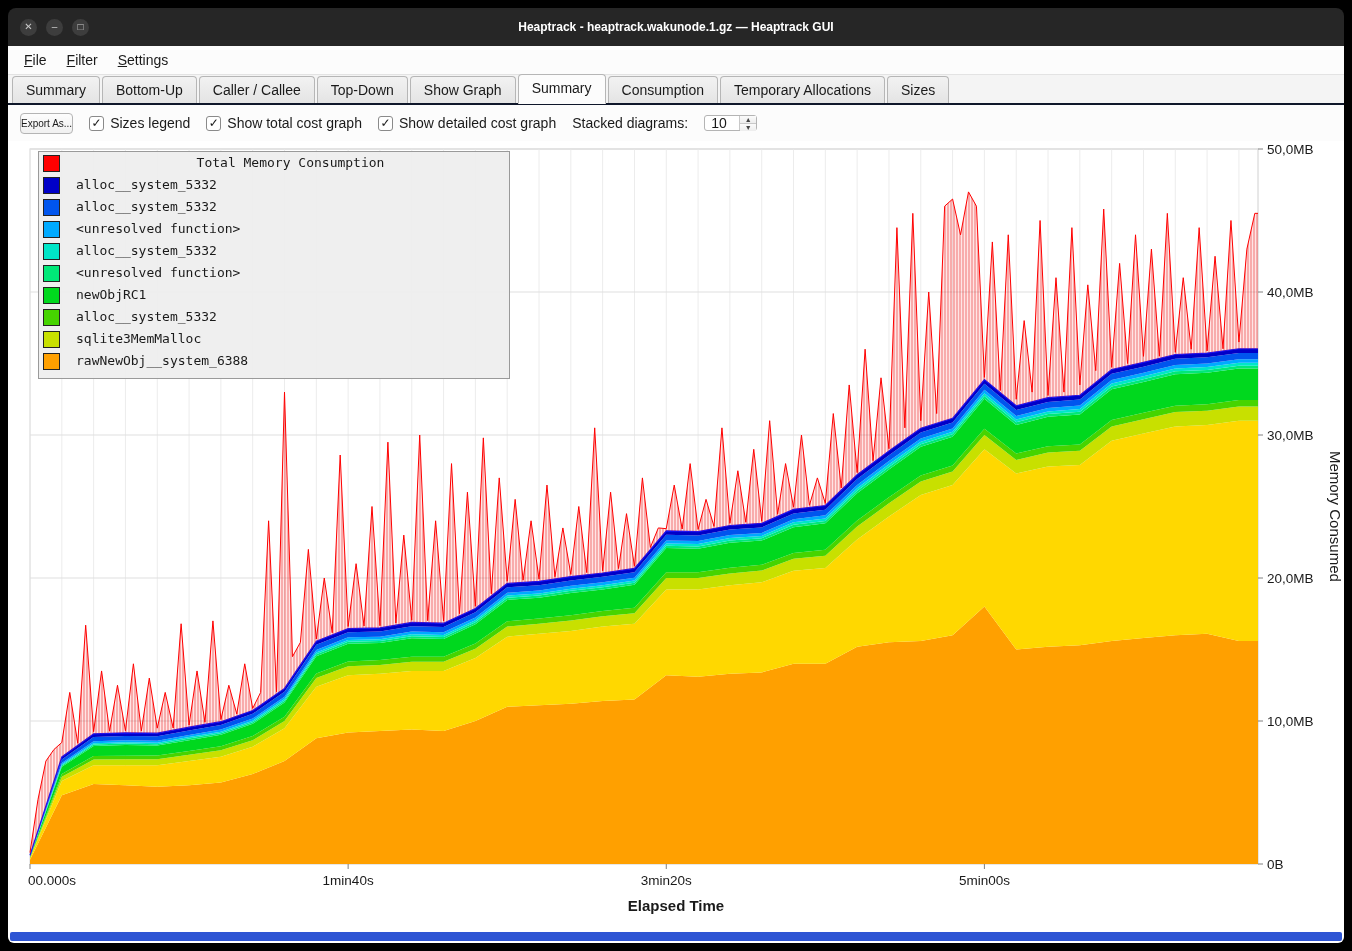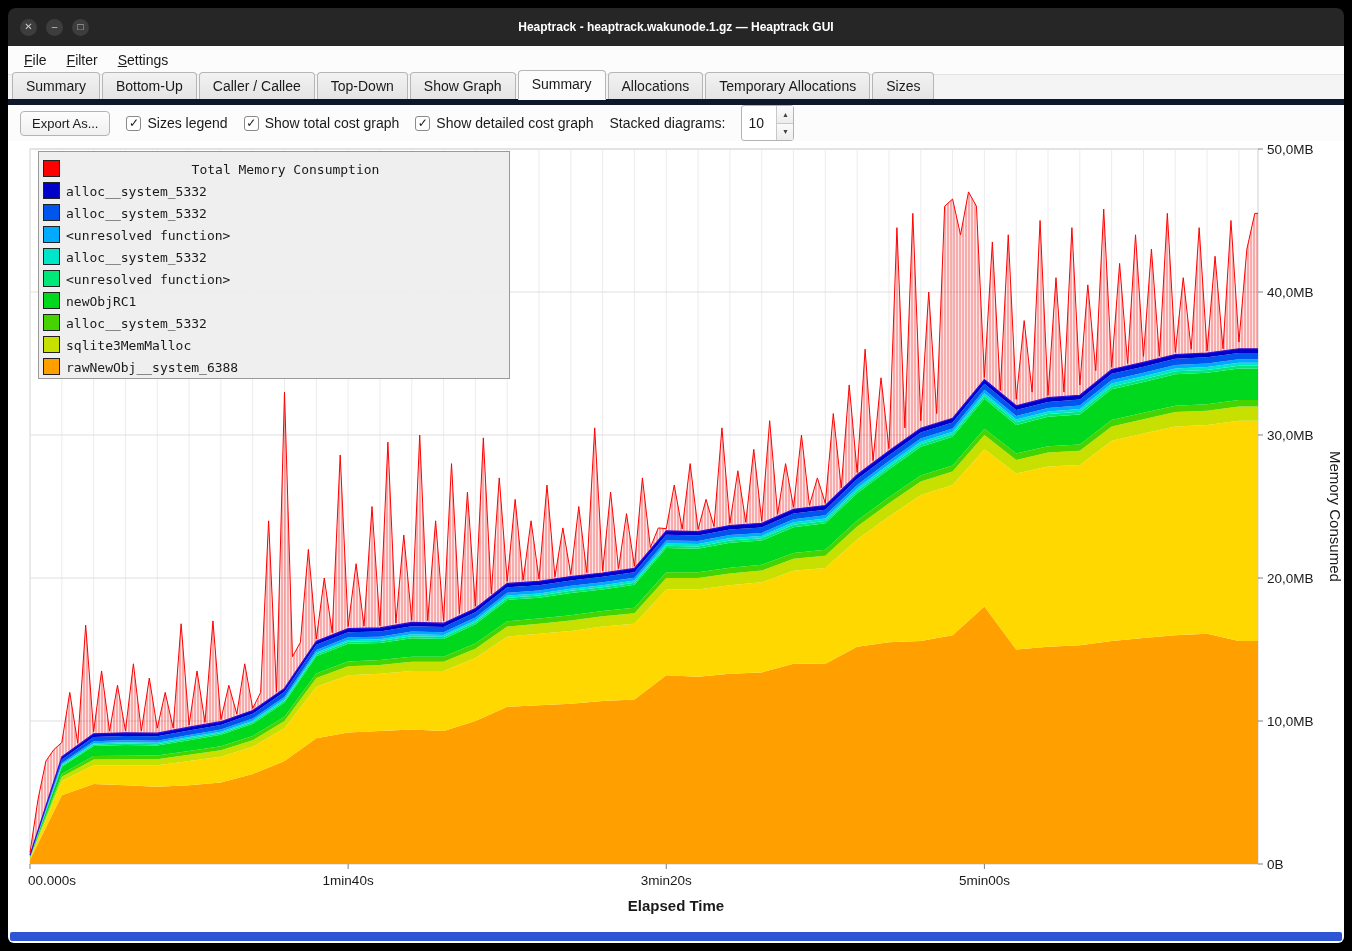--- a/index.html
+++ b/index.html
@@ -10,37 +10,37 @@
   .winbtns{display:flex;gap:9px;align-items:center;}
   .wbtn{width:17px;height:17px;border-radius:50%;background:#3d3d3d;color:#c9c9c9;font-size:10px;line-height:1;display:flex;align-items:center;justify-content:center;cursor:default;}
   .title-text{position:absolute;left:0;right:0;text-align:center;color:#fff;font-weight:bold;font-size:12px;pointer-events:none;}
   
   .content{flex:1;background:#ffffff;border-radius:0 0 6px 6px;display:flex;flex-direction:column;overflow:hidden;}
   
   .menubar{height:29px;display:flex;align-items:center;padding:0 6px;background:#fcfcfc;border-bottom:1px solid #e3e3e3;flex:0 0 auto;}
   .menu-item{padding:4px 10px;font-size:14px;color:#1a1a1a;cursor:default;}
   .menu-item .mn{text-decoration:underline;}
   
-  .tabbar{height:30px;display:flex;align-items:flex-end;background:#f4f4f4;border-bottom:6px solid #0f172a;padding:0 4px;flex:0 0 auto;}
+  .tabbar{height:30px;display:flex;align-items:flex-end;background:#f4f4f4;border-bottom:2px solid #0f172a;padding:0 4px;flex:0 0 auto;}
   .tab{padding:5px 13px;font-size:14px;color:#1a1a1a;background:linear-gradient(#f2f2f2,#e4e4e4);border:1px solid #b6b6b6;border-bottom:none;border-radius:4px 4px 0 0;margin-right:2px;cursor:default;white-space:nowrap;}
   .tab.selected{background:#fcfcfc;position:relative;margin-bottom:-1px;padding-bottom:7px;border-bottom:1px solid #fcfcfc;font-weight:normal;}
   
   .toolbar{height:36px;display:flex;align-items:center;gap:16px;padding:0 12px;background:#fcfcfc;flex:0 0 auto;font-size:14px;color:#1a1a1a;}
-  .btn{background:linear-gradient(#fdfdfd,#f0f0f0);border:1px solid #b4b4b4;border-radius:4px;padding:4px 11px;font-size:13px;color:#1a1a1a;cursor:default;}
+  .btn{background:linear-gradient(#fdfdfd,#f0f0f0);border:1px solid #b4b4b4;border-radius:4px;padding:4px 0;font-size:10px;color:#1a1a1a;cursor:default;}
   .cb{display:flex;align-items:center;gap:6px;cursor:default;}
   .cb .box{width:15px;height:15px;border:1px solid #8a8a8a;border-radius:3px;background:#fff;display:flex;align-items:center;justify-content:center;font-size:12px;color:#1a1a1a;line-height:1;}
-  .spin{display:flex;align-items:stretch;border:1px solid #b4b4b4;border-radius:3px;background:#fff;height:36px;}
+  .spin{display:flex;align-items:stretch;border:1px solid #b4b4b4;border-radius:3px;background:#fff;height:16px;}
   .spin .val{width:34px;display:flex;align-items:center;padding-left:6px;font-size:14px;}
   .spin .arrows{display:flex;flex-direction:column;border-left:1px solid #c8c8c8;width:17px;}
   .spin .arrows div{flex:1;display:flex;align-items:center;justify-content:center;font-size:7px;color:#444;background:linear-gradient(#fbfbfb,#ededed);cursor:default;}
   .spin .arrows div:first-child{border-bottom:1px solid #c8c8c8;}
   
   .chart-wrap{position:relative;flex:0 0 auto;}
   .legend{position:absolute;left:30px;top:10px;width:472px;background:rgba(238,238,238,0.93);border:1px solid #9a9a9a;padding:3px 4px;font-family:"DejaVu Sans Mono",monospace;font-size:13px;color:#1a1a1a;}
-  .legend-row{display:flex;align-items:flex-end;height:22px;gap:6px;}
+  .legend-row{display:flex;align-items:flex-start;height:22px;gap:16px;}
   .legend-row .sw{width:17px;height:17px;border:1px solid #222;flex:0 0 auto;}
   .legend-row .ttl{flex:1;text-align:center;}
   .y-title{position:absolute;right:0px;top:50%;transform:translateY(-52%);writing-mode:vertical-rl;font-size:15px;color:#1a1a1a;}
   .x-title{height:24px;text-align:center;font-size:15px;color:#1a1a1a;flex:0 0 auto;font-weight:bold;}
   .spacer{flex:1;}
   .bottom-accent{height:9px;background:#2e55d4;border-radius:2px;margin:0 2px 2px 2px;flex:0 0 auto;}
   svg text{font-family:"Liberation Sans",sans-serif;}
 </style>
 </head>
 <body>
@@ -62,21 +62,21 @@
         <div class="menu-item"><span class="mn">S</span>ettings</div>
       </div>
 
     <div class="tabbar">
         <div class="tab">Summary</div>
         <div class="tab">Bottom-Up</div>
         <div class="tab">Caller / Callee</div>
         <div class="tab">Top-Down</div>
         <div class="tab">Show Graph</div>
         <div class="tab selected">Summary</div>
-        <div class="tab">Allocations</div>
+        <div class="tab">Consumption</div>
         <div class="tab">Temporary Allocations</div>
         <div class="tab">Sizes</div>
       </div>
 
     <div class="toolbar">
       <button class="btn">Export As...</button>
       <span id="checkboxes" style="display:flex;gap:16px;">
           <span class="cb">
             <span class="box">✓</span>
             <span>Sizes legend</span>

